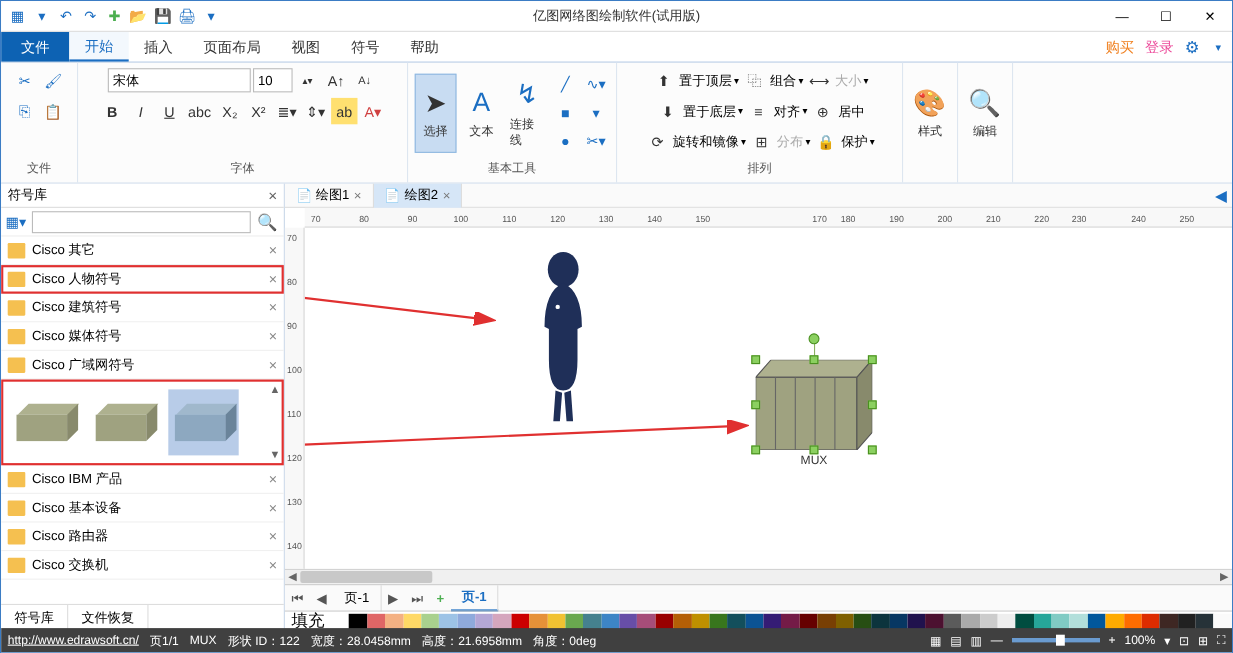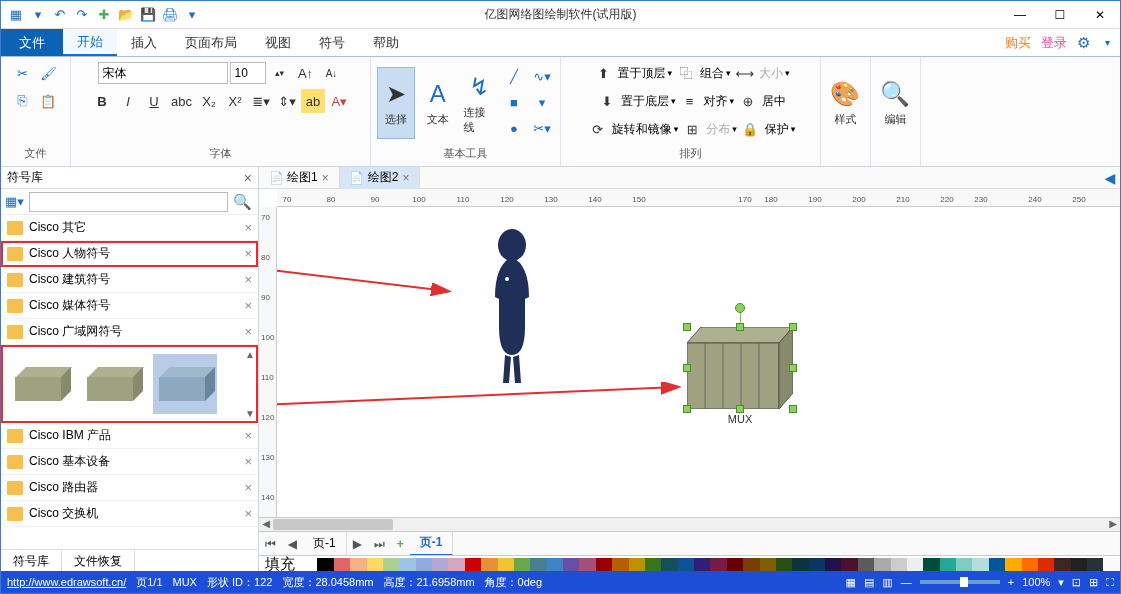--- a/index.html
+++ b/index.html
@@ -81,21 +81,21 @@
 .page-tabs { height: 24px; border-top: 1px solid #ccc; display: flex; align-items: center; background: #fafafa; font-size: 12px; }
 .page-tabs .nav { padding: 0 6px; cursor: pointer; color: #555; }
 .page-tabs .ptab { padding: 0 10px; height: 24px; display: flex; align-items: center; border-right: 1px solid #ddd; cursor: pointer; }
 .page-tabs .ptab.active { color: #1b6ec2; font-weight: bold; border-bottom: 2px solid #1b6ec2; }
 .color-palette { height: 18px; display: flex; align-items: center; border-top: 1px solid #ccc; }
 .color-palette .label { font-size: 15px; padding: 0 6px; }
 .color-palette .swatches { flex: 1; display: flex; }
 .color-palette .sw { flex: 1; height: 14px; }
 
 
-.statusbar { height: 22px; background: #1d4ed8; color: #fff; display: flex; align-items: center; font-size: 11px; padding: 0 6px; gap: 10px; position: absolute; bottom: 0; left: 0; right: 0; }
+.statusbar { height: 22px; background: #404040; color: #fff; display: flex; align-items: center; font-size: 11px; padding: 0 6px; gap: 10px; position: absolute; bottom: 0; left: 0; right: 0; }
 .statusbar a { color: #fff; text-decoration: underline; }
 .statusbar .right { margin-left: auto; display: flex; align-items: center; gap: 8px; }
 .statusbar .right span { cursor: pointer; }
 .zoom-slider { width: 80px; height: 4px; background: #6a9bd0; position: relative; }
 .zoom-slider .knob { position: absolute; left: 40px; top: -3px; width: 8px; height: 10px; background: #fff; }
 
 
 .woman-shape { position: absolute; left: 200px; top: 20px; width: 70px; height: 160px; }
 .mux-shape { position: absolute; left: 410px; top: 120px; }
 .mux-shape .sel-handle { position: absolute; width: 8px; height: 8px; background: #8bd060; border: 1px solid #4a9020; }

